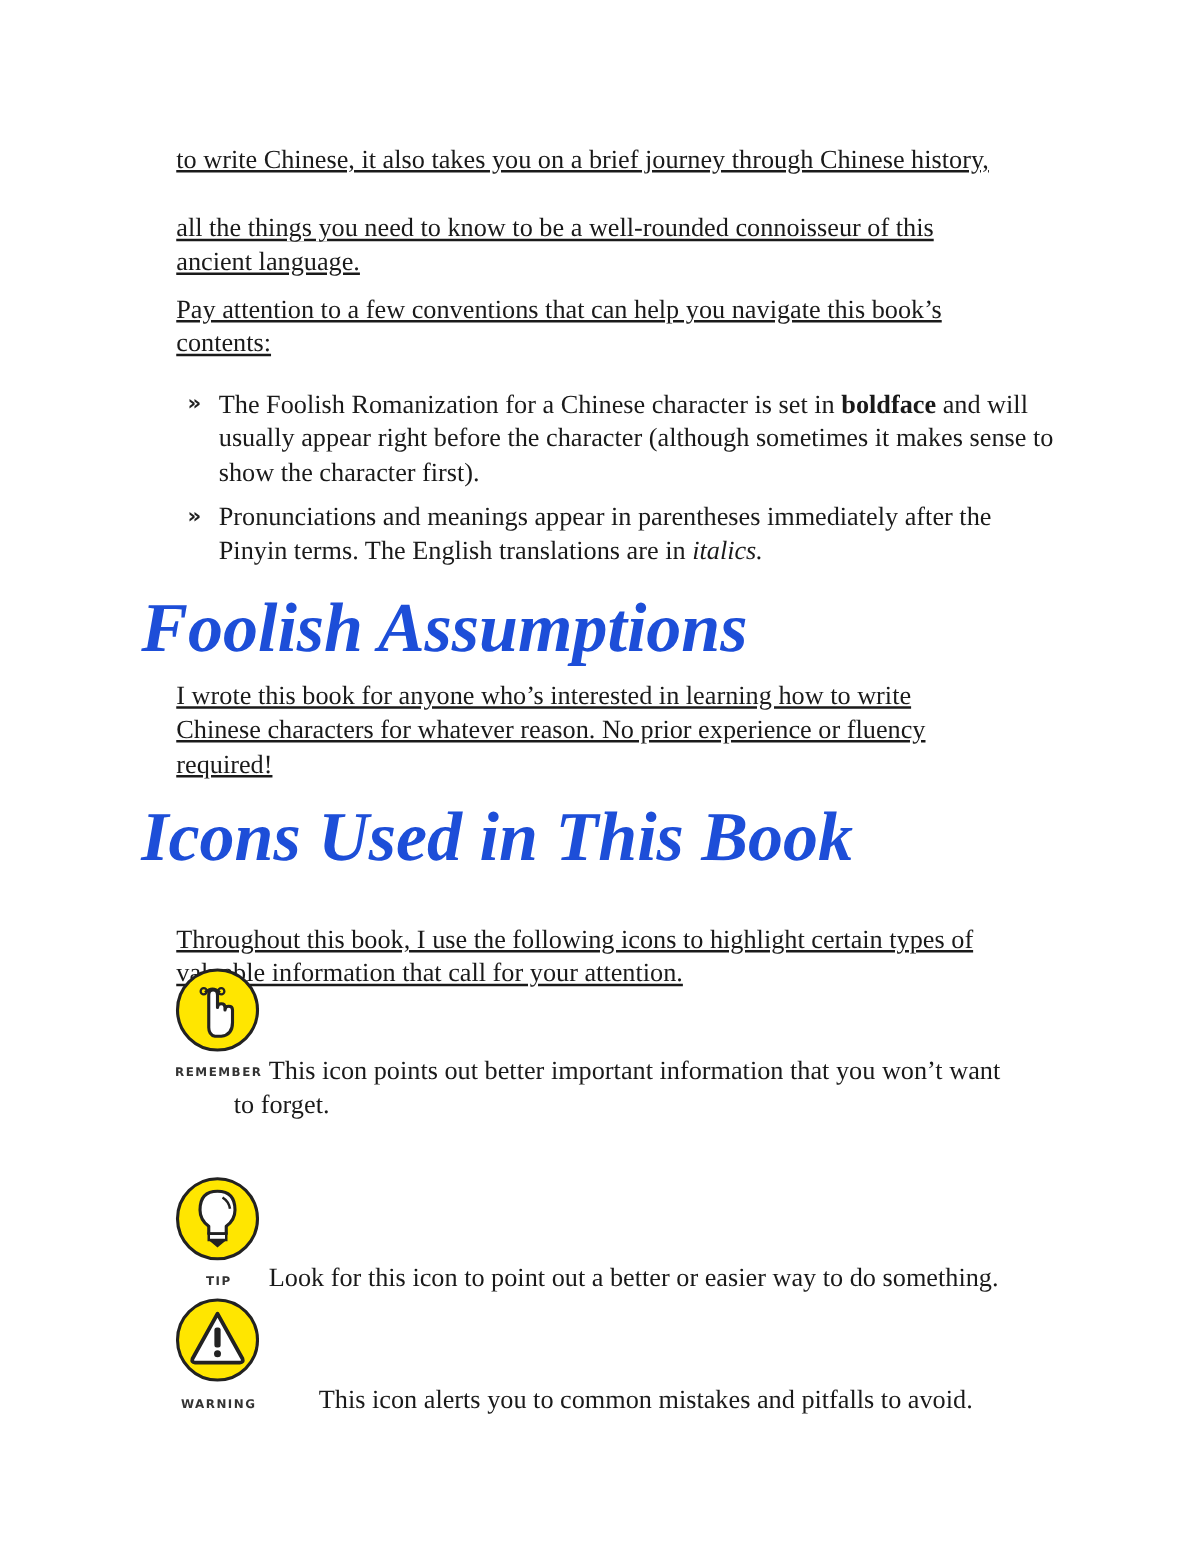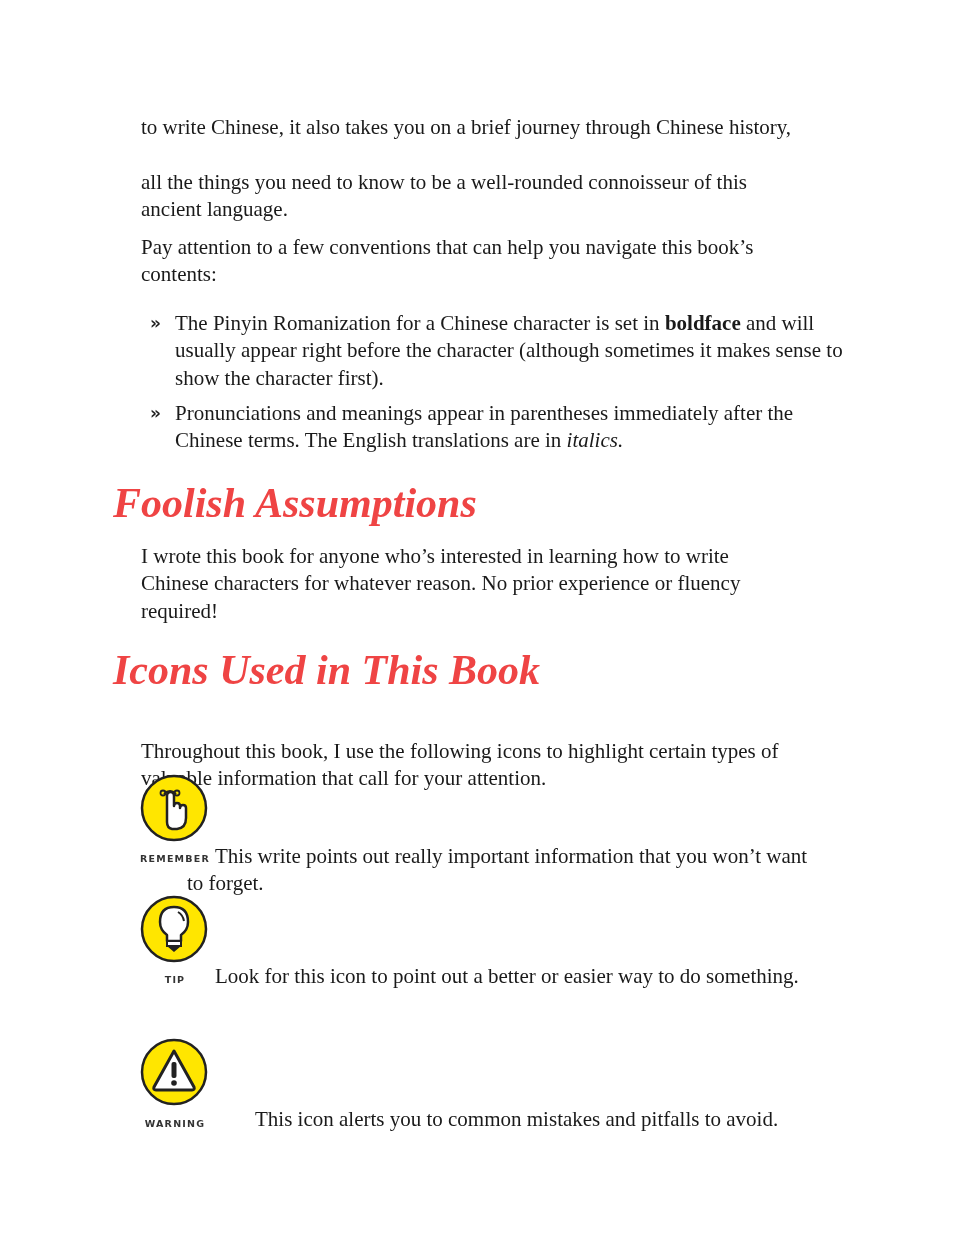--- a/index.html
+++ b/index.html
@@ -3,28 +3,28 @@
 <meta charset="utf-8">
 <style>
   html, body { margin: 0; padding: 0; background: #ffffff; }
   body {
     width: 960px; height: 1242px; position: relative; overflow: hidden;
     font-family: "Liberation Serif", "DejaVu Serif", serif;
     color: #1a1a1a;
   }
   .para {
     position: absolute; left: 141px; width: 710px;
-    font-size: 21px; line-height: 27.3px; margin: 0;
+    font-size: 21px; line-height: 27.3px; margin: 0; text-decoration: underline;
   }
   .h1 {
     position: absolute; left: 113px; margin: 0;
     font-family: "Liberation Serif", "DejaVu Serif", serif;
     font-weight: bold; font-style: italic;
-    font-size: 42px; line-height: 50px;
-    color: #ef4444;
+    font-size: 56px; line-height: 50px;
+    color: #1d4ed8;
   }
   .bullet {
     position: absolute; left: 150px; width: 700px;
     font-size: 21px; line-height: 27.3px;
   }
   .bullet .mark {
     position: absolute; left: 0; top: 0;
     font-family: "DejaVu Sans", sans-serif; font-weight: bold; font-size: 17px;
     color: #222;
   }
@@ -51,50 +51,50 @@
   <span>to write Chinese, it also takes you on a brief journey through Chinese history,</span><br>
   <br>
   <span>all the things you need to know to be a well-rounded connoisseur of this</span><br>
   <span>ancient language.</span>
 </p>
 
 <p class="para" style="top:234px; width:680px;">Pay attention to a few conventions that can help you navigate this book’s contents:</p>
 
 <div class="bullet" style="top:310px;">
   <span class="mark">»</span>
-  <span class="text"><span>The Pinyin Romanization for a Chinese character is set in </span><b>boldface</b><span> and will usually appear right before the character (although sometimes it makes sense to show the character first).</span></span>
+  <span class="text"><span>The Foolish Romanization for a Chinese character is set in </span><b>boldface</b><span> and will usually appear right before the character (although sometimes it makes sense to show the character first).</span></span>
 </div>
 
 <div class="bullet" style="top:400px;">
   <span class="mark">»</span>
-  <span class="text"><span>Pronunciations and meanings appear in parentheses immediately after the Chinese terms. The English translations are in </span><i>italics.</i><span></span></span>
+  <span class="text"><span>Pronunciations and meanings appear in parentheses immediately after the Pinyin terms. The English translations are in </span><i>italics.</i><span></span></span>
 </div>
 
 <h2 class="h1" style="top:478px;">Foolish Assumptions</h2>
 <p class="para" style="top:543px; width:660px;">I wrote this book for anyone who’s interested in learning how to write Chinese characters for whatever reason. No prior experience or fluency required!</p>
 
 <h2 class="h1" style="top:645px;">Icons Used in This Book</h2>
 <p class="para" style="top:710px; width:700px;margin-top:28px;">Throughout this book, I use the following icons to highlight certain types of valuable information that call for your attention.</p>
 
 <div class="icon-block" style="top:774px; height:125px;">
   <svg class="icon-circle" viewBox="0 0 68 68">
     <circle cx="34" cy="34" r="32" fill="#ffe600" stroke="#222" stroke-width="2.5"></circle>
     <path d="M27 48 L27 22 Q27 18 30.5 18 Q34 18 34 22 L34 32 Q34 29 37 29 Q40 29 40 32 L40 34 Q40 31 43 31 Q46 31 46 34 L46 44 Q46 54 37 55 L32 55 Q27 54 27 48 Z" fill="#fff" stroke="#222" stroke-width="2.5" stroke-linejoin="round"></path>
     <path d="M24 20 Q30 14 36 20" fill="none" stroke="#222" stroke-width="2"></path>
     <circle cx="23" cy="19" r="2.5" fill="none" stroke="#222" stroke-width="1.8"></circle>
     <circle cx="37" cy="19" r="2.5" fill="none" stroke="#222" stroke-width="1.8"></circle>
   </svg>
   <span class="icon-label" style="top:79px;">REMEMBER</span>
   <div class="icon-text" style="top:69px;">
-    <span>This write points out really important information that you won’t want</span><br>
+    <span>This icon points out better important information that you won’t want</span><br>
     <span class="cont">to forget.</span>
   </div>
 </div>
 
-<div class="icon-block" style="top:895px; height:100px;text-decoration:underline;">
+<div class="icon-block" style="top:941px; height:100px;text-decoration:underline;">
   <svg class="icon-circle" viewBox="0 0 68 68">
     <circle cx="34" cy="34" r="32" fill="#ffe600" stroke="#222" stroke-width="2.5"></circle>
     <path d="M34 12 Q48 12 48 27 Q48 35 41 40 L41 46 L27 46 L27 40 Q20 35 20 27 Q20 12 34 12 Z" fill="#fff" stroke="#222" stroke-width="2.5" stroke-linejoin="round"></path>
     <path d="M38 17 Q43 20 44 26" fill="none" stroke="#222" stroke-width="2"></path>
     <rect x="27" y="46" width="14" height="5" fill="#fff" stroke="#222" stroke-width="2"></rect>
     <path d="M28 51 L34 56 L40 51" fill="#222" stroke="#222" stroke-width="1.5"></path>
   </svg>
   <span class="icon-label" style="top:79px;">TIP</span>
   <div class="icon-text" style="top:68px;">Look for this icon to point out a better or easier way to do something.</div>
 </div>

